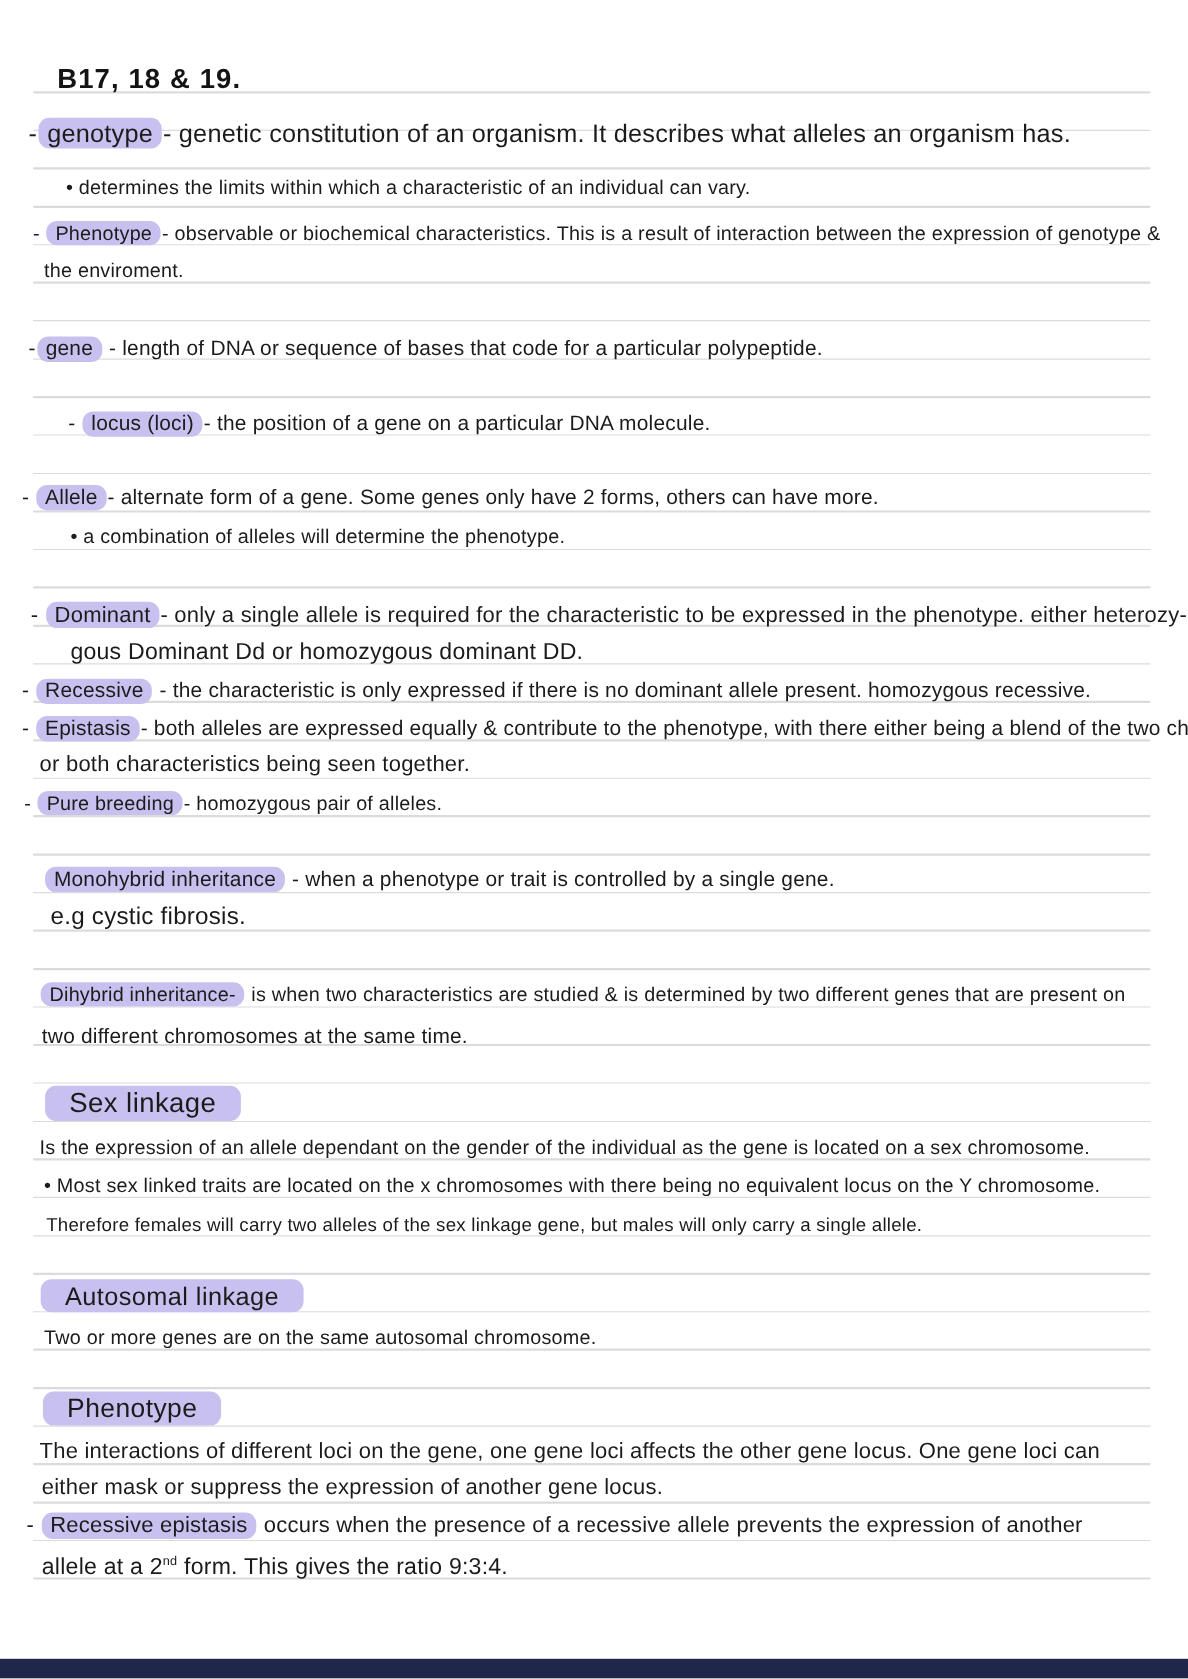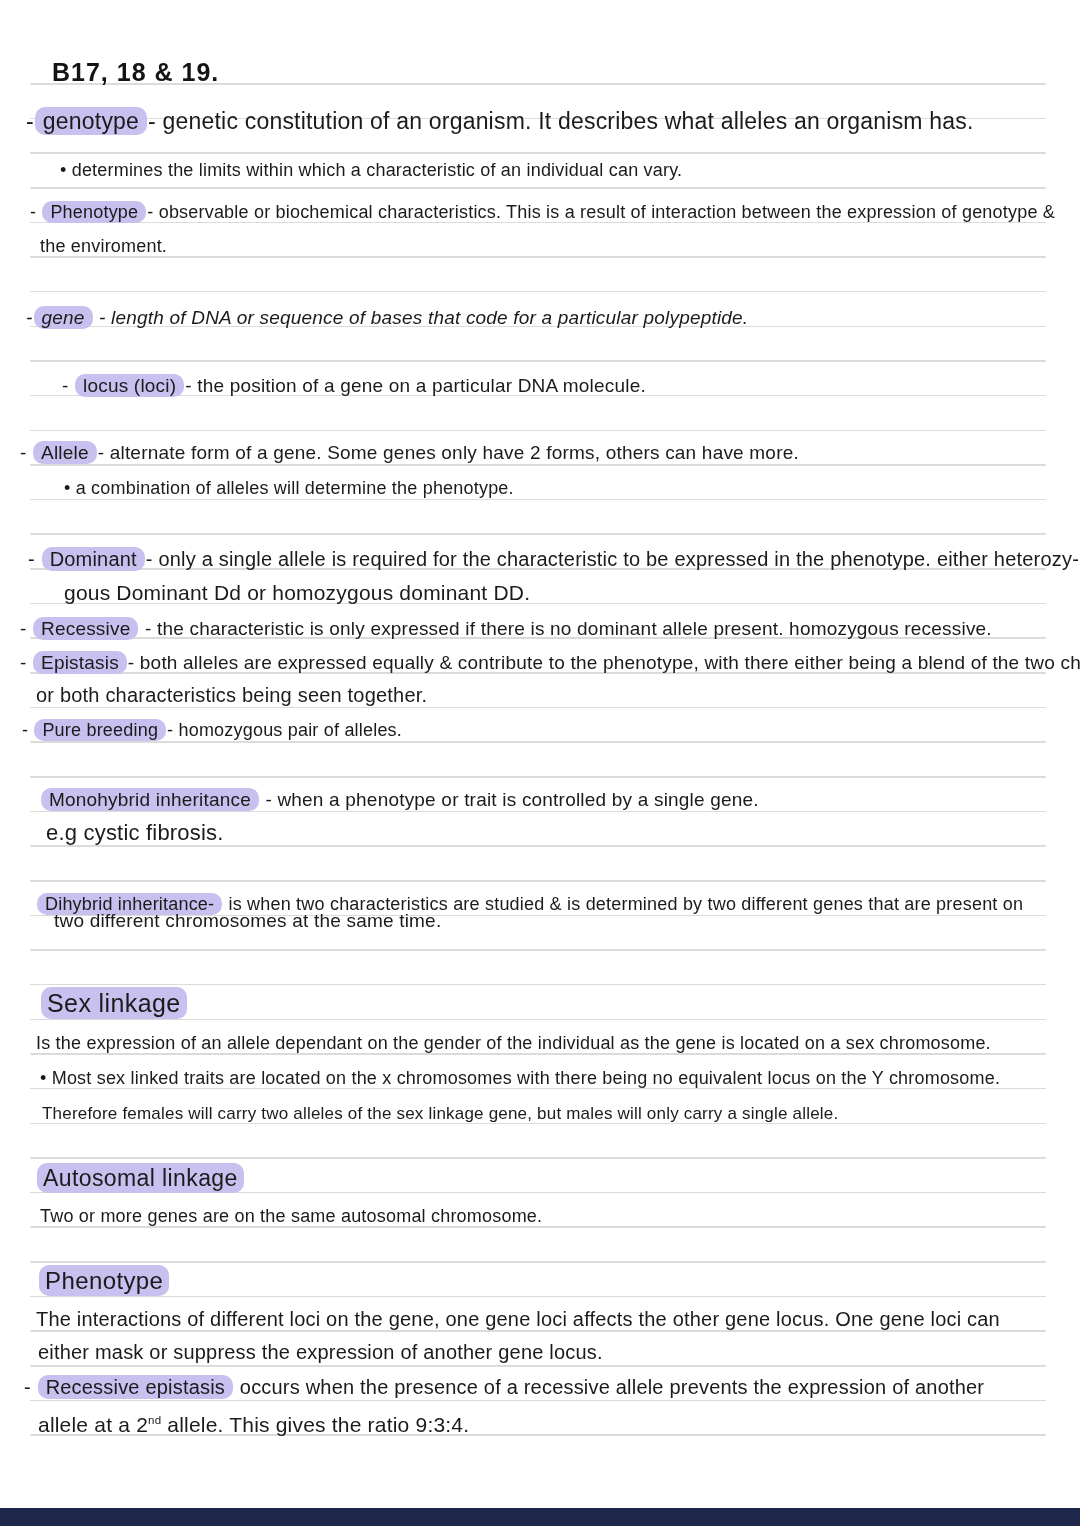--- a/index.html
+++ b/index.html
@@ -6,21 +6,21 @@
   body{
     width:1080px;height:1526px;position:relative;background:#ffffff;
     font-family:"Liberation Sans",sans-serif;overflow:hidden;color:#1b1b1b;
   }
   .page{position:absolute;inset:0;}
   .rule{position:absolute;left:30px;right:34px;height:1.6px;background:#dbdbdb;border-radius:1px}
   .title{position:absolute;font-size:25px;font-weight:bold;letter-spacing:1px;color:#141414}
   .line{position:absolute;white-space:pre;letter-spacing:.2px;color:#1b1b1b}
   .line.heading{font-size:24px;letter-spacing:.4px}
   .hl{background:#c8c0ee;border-radius:10px;padding:1px 8px;margin:0 1px}
-  .heading .hl{padding:2px 6px}
+  .heading .hl{padding:2px 22px}
   .sup{vertical-align:super;font-size:.55em}
   .bottom-bar{position:absolute;left:0;bottom:0;width:100%;height:18px;background:#1f284a}
 </style>
 </head>
 <body>
 
 <div class="page">
   <div>
       <div class="rule" style="top: 83px;"></div>
       <div class="rule" style="top: 117.65px;"></div>
@@ -62,40 +62,40 @@
       <div class="rule" style="top: 1365.05px;"></div>
       <div class="rule" style="top: 1399.7px;"></div>
       <div class="rule" style="top: 1434.35px;"></div>
     </div>
   <div class="title" style="left:52px;top:58px">B17, 18 &amp; 19.</div>
   <div>
       <div class="line" style="left: 26px; font-size: 23px; line-height: 27px; top: 108px;"><span>-</span><span class="hl">genotype</span><span>- genetic constitution of an organism. It describes what alleles an organism has.</span></div>
       <div class="line" style="left: 60px; font-size: 18px; line-height: 23px; top: 130px; margin-top: 29px;"><span>• determines the limits within which a characteristic of an individual can vary.</span></div>
       <div class="line" style="left: 30px; font-size: 18px; line-height: 23px; top: 201px;"><span>- </span><span class="hl">Phenotype</span><span>- observable or biochemical characteristics. This is a result of interaction between the expression of genotype &amp;</span></div>
       <div class="line" style="left: 40px; font-size: 18px; line-height: 23px; top: 235px;"><span>the enviroment.</span></div>
-      <div class="line" style="left: 26px; font-size: 19px; line-height: 25px; top: 305px; font-style: italic;"><span>-</span><span class="hl">gene</span><span> - length of DNA or sequence of bases that code for a particular polypeptide.</span></div>
+      <div class="line" style="left: 26px; font-size: 19px; line-height: 25px; top: 305px;"><span>-</span><span class="hl">gene</span><span> - length of DNA or sequence of bases that code for a particular polypeptide.</span></div>
       <div class="line" style="left: 26px; font-size: 19px; line-height: 25px; top: 373px; margin-left: 36px;"><span>- </span><span class="hl">locus (loci)</span><span>- the position of a gene on a particular DNA molecule.</span></div>
       <div class="line" style="left: 20px; font-size: 19px; line-height: 25px; top: 440px;"><span>- </span><span class="hl">Allele</span><span>- alternate form of a gene. Some genes only have 2 forms, others can have more.</span></div>
       <div class="line" style="left: 64px; font-size: 18px; line-height: 23px; top: 477px;"><span>• a combination of alleles will determine the phenotype.</span></div>
       <div class="line" style="left: 28px; font-size: 20px; line-height: 26px; top: 546px;"><span>- </span><span class="hl">Dominant</span><span>- only a single allele is required for the characteristic to be expressed in the phenotype. either heterozy-</span></div>
       <div class="line" style="left: 64px; font-size: 21px; line-height: 27px; top: 579px;"><span>gous Dominant Dd or homozygous dominant DD.</span></div>
       <div class="line" style="left: 20px; font-size: 19px; line-height: 25px; top: 616px;"><span>- </span><span class="hl">Recessive</span><span> - the characteristic is only expressed if there is no dominant allele present. homozygous recessive.</span></div>
       <div class="line" style="left: 20px; font-size: 19px; line-height: 25px; top: 650px;"><span>- </span><span class="hl">Epistasis</span><span>- both alleles are expressed equally &amp; contribute to the phenotype, with there either being a blend of the two characteristics</span></div>
       <div class="line" style="left: 36px; font-size: 20px; line-height: 26px; top: 682px;"><span>or both characteristics being seen together.</span></div>
       <div class="line" style="left: 22px; font-size: 18px; line-height: 23px; top: 719px;"><span>- </span><span class="hl">Pure breeding</span><span>- homozygous pair of alleles.</span></div>
       <div class="line" style="left: 40px; font-size: 19px; line-height: 25px; top: 787px;"><span class="hl">Monohybrid inheritance</span><span> - when a phenotype or trait is controlled by a single gene.</span></div>
       <div class="line" style="left: 46px; font-size: 22px; line-height: 29px; top: 818px;"><span>e.g cystic fibrosis.</span></div>
       <div class="line" style="left: 36px; font-size: 18px; line-height: 23px; top: 893px;"><span class="hl">Dihybrid inheritance-</span><span> is when two characteristics are studied &amp; is determined by two different genes that are present on</span></div>
-      <div class="line" style="left: 38px; font-size: 19px; line-height: 25px; top: 908px; margin-left: 16px;"><span>two different chromosomes at the same time.</span></div>
+      <div class="line" style="left: 38px; font-size: 19px; line-height: 25px; top: 930px;"><span>two different chromosomes at the same time.</span></div>
       <div class="line heading" style="left: 40px; font-size: 25px; line-height: 33px; top: 987px;"><span class="hl">Sex linkage</span></div>
       <div class="line" style="left: 36px; font-size: 18px; line-height: 23px; top: 1032px;"><span>Is the expression of an allele dependant on the gender of the individual as the gene is located on a sex chromosome.</span></div>
       <div class="line" style="left: 40px; font-size: 18px; line-height: 23px; top: 1067px;"><span>• Most sex linked traits are located on the x chromosomes with there being no equivalent locus on the Y chromosome.</span></div>
       <div class="line" style="left: 42px; font-size: 17px; line-height: 22px; top: 1103px;"><span>Therefore females will carry two alleles of the sex linkage gene, but males will only carry a single allele.</span></div>
       <div class="line heading" style="left: 36px; font-size: 23px; line-height: 30px; top: 1163px;"><span class="hl">Autosomal linkage</span></div>
       <div class="line" style="left: 40px; font-size: 18px; line-height: 23px; top: 1205px;"><span>Two or more genes are on the same autosomal chromosome.</span></div>
       <div class="line heading" style="left: 38px; font-size: 24px; line-height: 31px; top: 1265px;"><span class="hl">Phenotype</span></div>
       <div class="line" style="left: 36px; font-size: 20px; line-height: 26px; top: 1306px;"><span>The interactions of different loci on the gene, one gene loci affects the other gene locus. One gene loci can</span></div>
       <div class="line" style="left: 38px; font-size: 20px; line-height: 26px; top: 1339px;"><span>either mask or suppress the expression of another gene locus.</span></div>
       <div class="line" style="left: 24px; font-size: 20px; line-height: 26px; top: 1374px;"><span>- </span><span class="hl">Recessive epistasis</span><span> occurs when the presence of a recessive allele prevents the expression of another</span></div>
-      <div class="line" style="left: 38px; font-size: 21px; line-height: 27px; top: 1407px;"><span>allele at a 2</span><span class="sup">nd</span><span> allele. This gives the ratio 9:3:4.</span></div>
+      <div class="line" style="left: 38px; font-size: 21px; line-height: 27px; top: 1407px;"><span>allele at a 2</span><span class="sup">nd</span><span> form. This gives the ratio 9:3:4.</span></div>
     </div>
   <div class="bottom-bar"></div>
 </div>
 
 </body></html>

